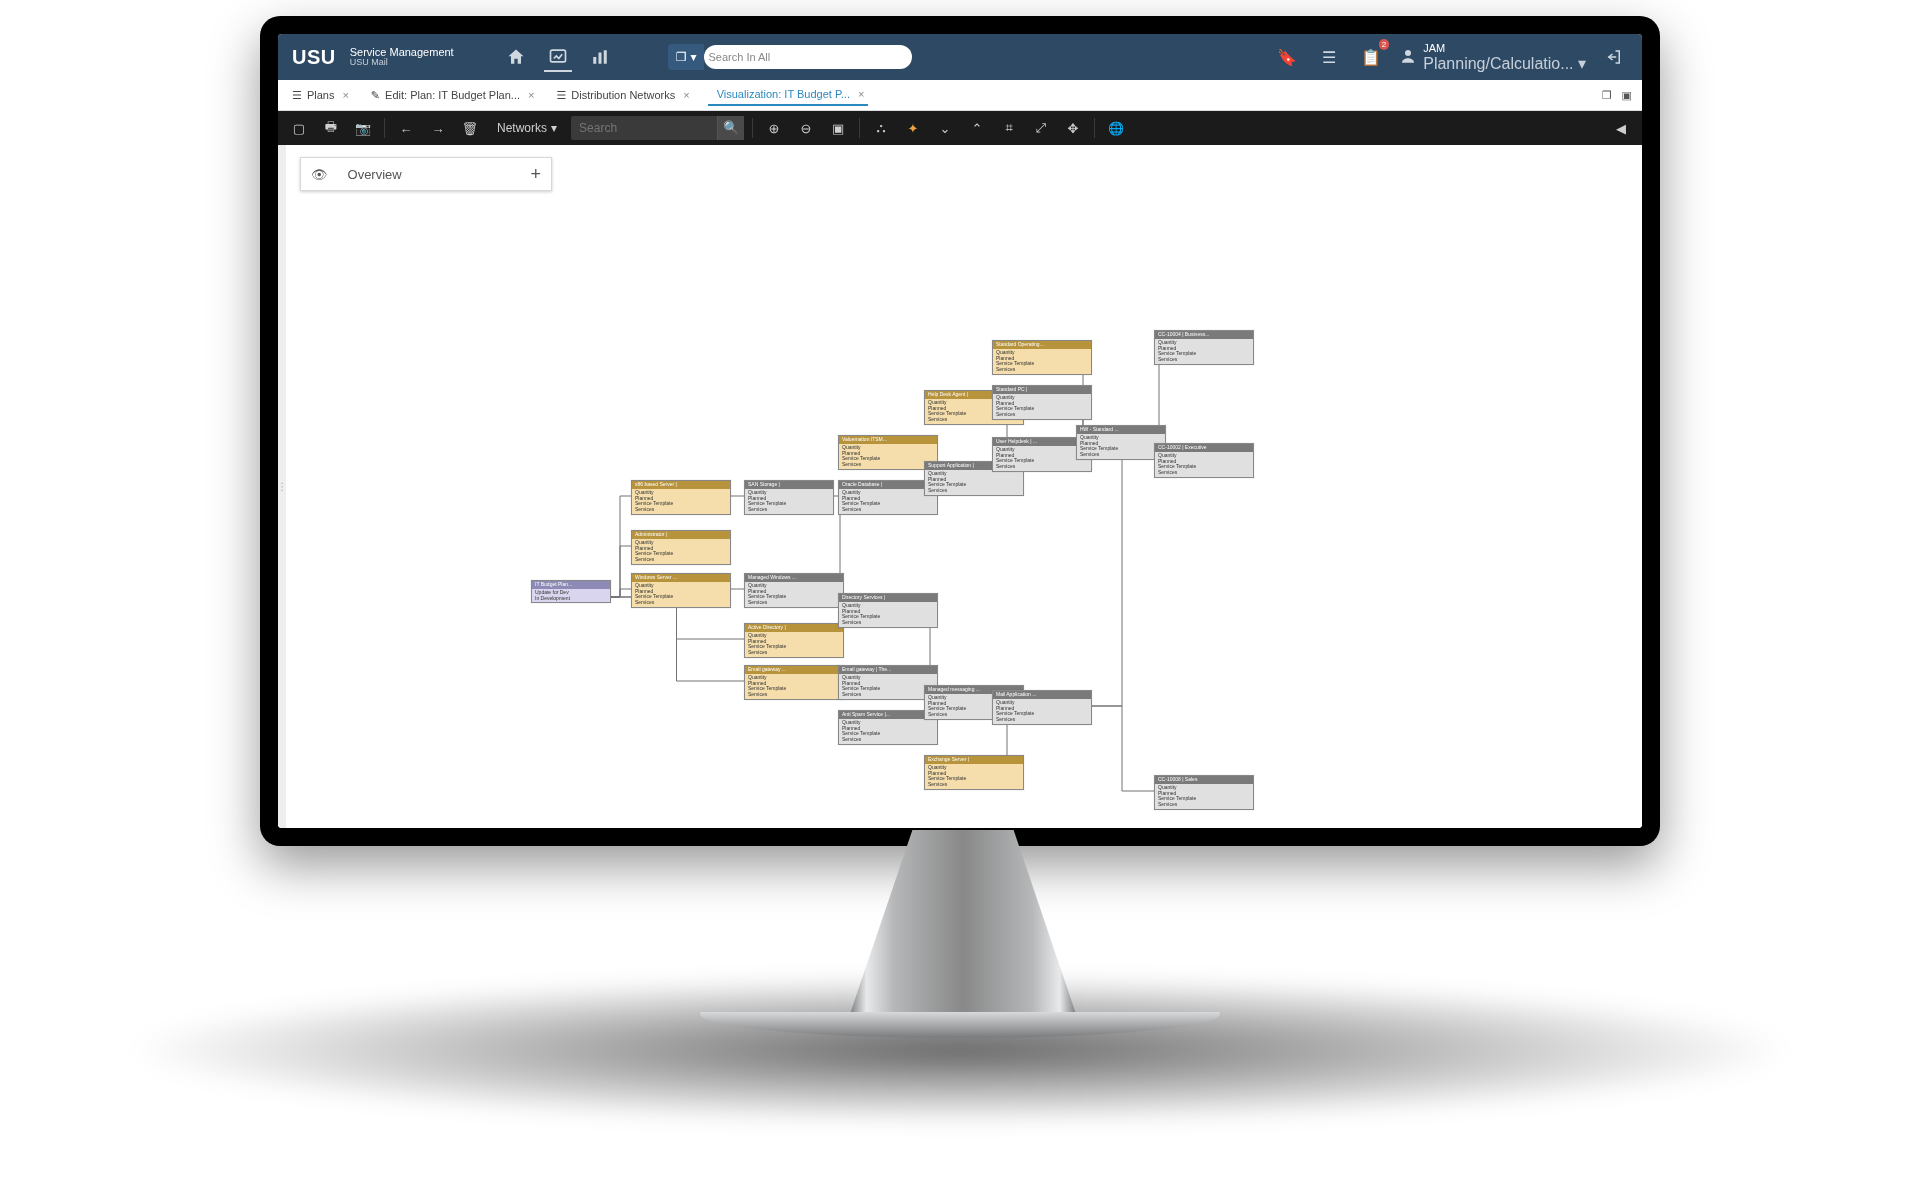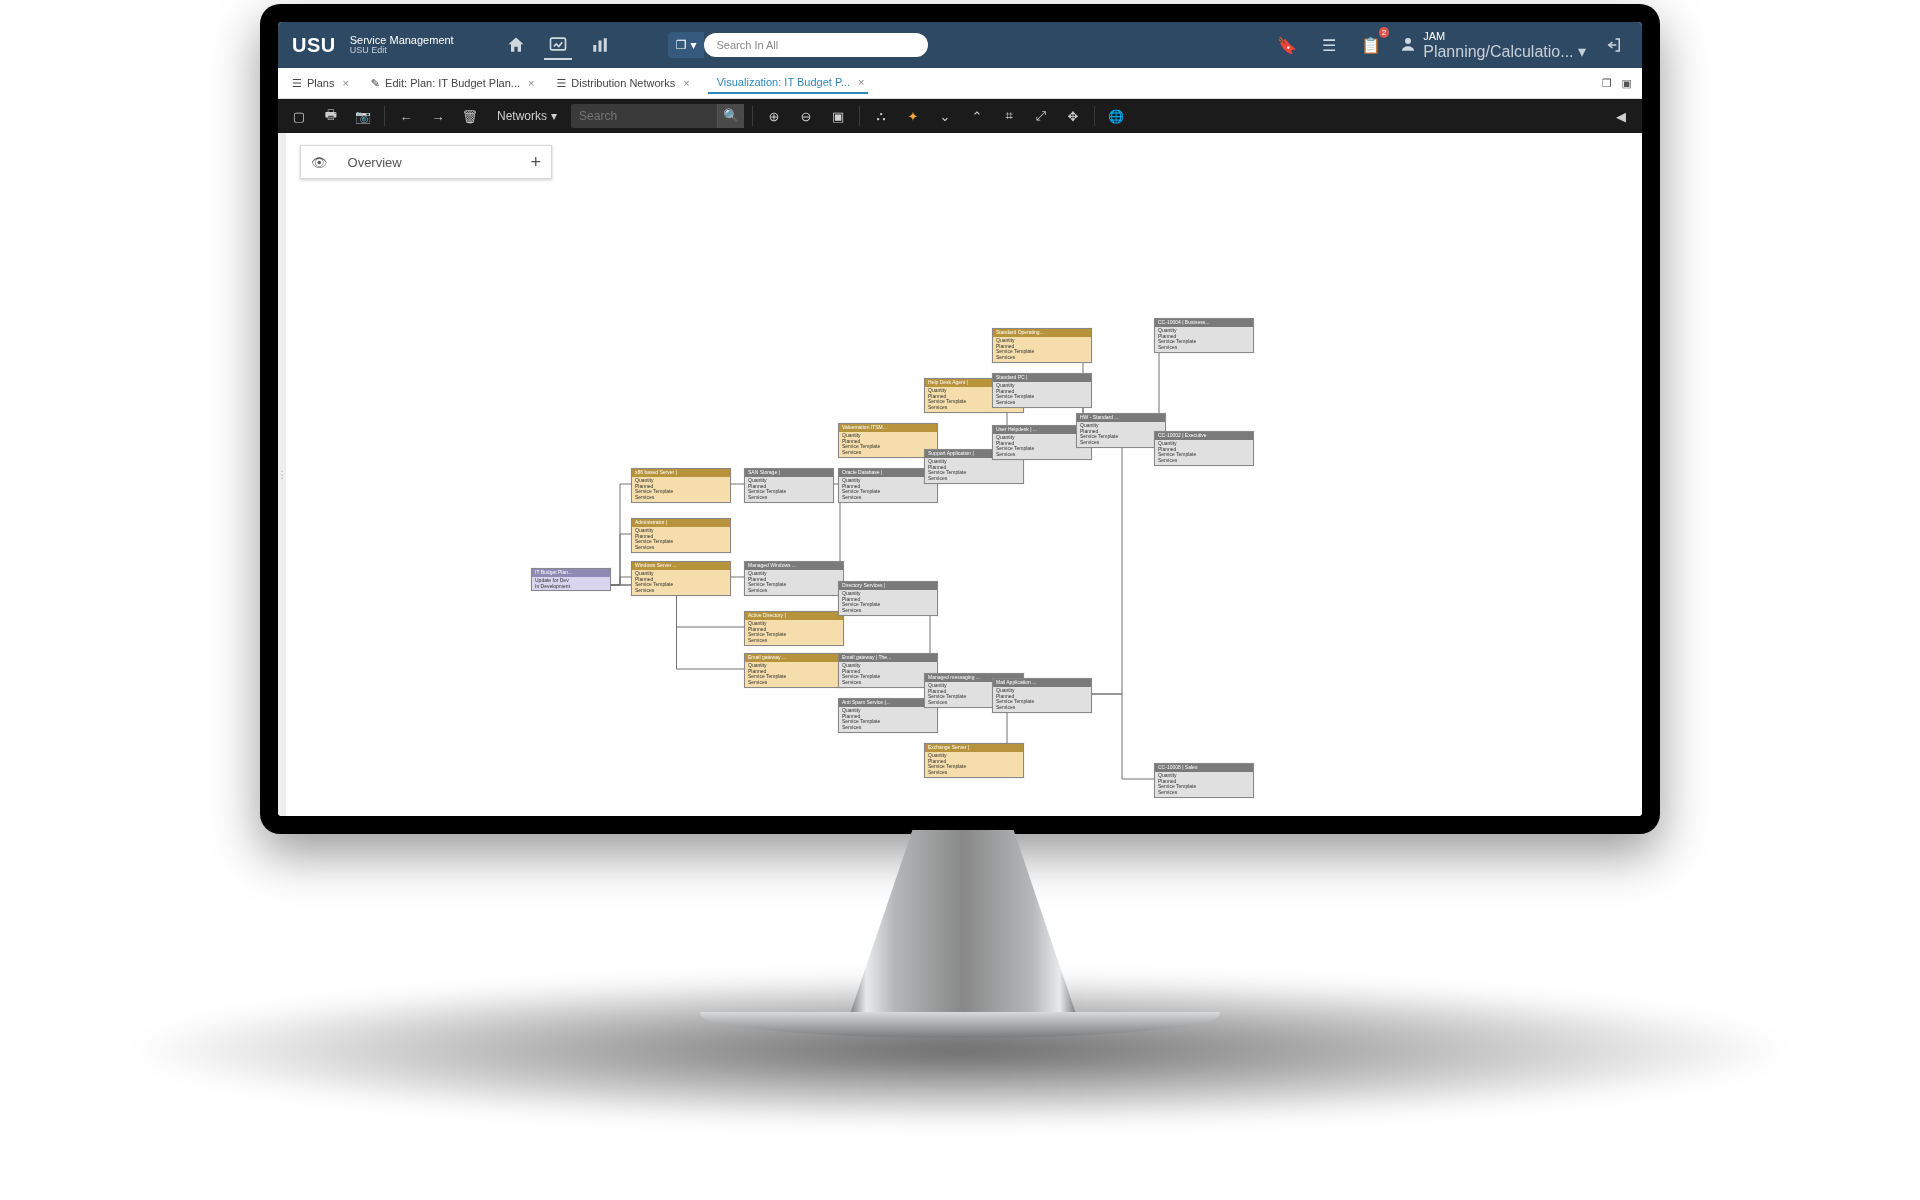--- a/index.html
+++ b/index.html
@@ -1,30 +1,30 @@
 <!DOCTYPE html>
 <html><head>
 <meta charset="utf-8">
 <style>
   html,body{margin:0;padding:0;background:#fff;font-family:Arial,Helvetica,sans-serif;font-size:12px;color:#333;}
   .screen{position:relative;width:1920px;height:1200px;background:#fff;}
   .monitor-shadow{position:absolute;left:120px;top:975px;width:1680px;height:150px;background:radial-gradient(ellipse at center,#0009 0%,#0000 70%);filter:blur(10px);}
-  .monitor{position:absolute;left:260px;top:4px;width:1400px;height:830px;background:#000;border-radius:20px;box-shadow:0 20px 50px rgba(0,0,0,.4);}
+  .monitor{position:absolute;left:260px;top:16px;width:1400px;height:830px;background:#000;border-radius:20px;box-shadow:0 20px 50px rgba(0,0,0,.4);}
   .monitor-inset{position:absolute;inset:18px;background:#fff;border-radius:4px;overflow:hidden;display:flex;flex-direction:column;}
   .neck{position:absolute;left:848px;top:830px;width:230px;height:190px;background:linear-gradient(90deg,#6f7375 0%,#e8e9ea 8%,#b5b7b8 20%,#888 50%,#b5b7b8 80%,#e8e9ea 92%,#6f7375 100%);clip-path:polygon(28% 0,72% 0,100% 100%,0 100%);}
   .base{position:absolute;left:700px;top:1012px;width:520px;height:26px;background:linear-gradient(#d8d9da,#787a7c);border-radius:0 0 260px 260px / 0 0 24px 24px;}
   .topbar{height:46px;background:#2e4964;color:#fff;display:flex;align-items:center;padding:0 14px;gap:14px;}
   .logo{font-weight:800;font-size:20px;letter-spacing:.5px;}
   .brand-sub{font-size:11px;line-height:1.1;}
   .brand-sub .small{font-size:9px;color:#c7d0da;}
   .top-icon{width:28px;height:28px;display:flex;align-items:center;justify-content:center;color:#cfd7df;font-size:16px;}
   .top-icon.active{border-bottom:2px solid #cfd7df;}
   .search-wrap{display:flex;align-items:center;margin-left:40px;}
   .sel-ctx{background:#365a7e;height:26px;border-radius:4px 0 0 4px;display:flex;align-items:center;padding:0 8px;gap:4px;font-size:12px;}
-  .search-main{background:#fff;border-radius:14px;height:24px;padding:0 12px;min-width:200px;font-size:11px;color:#888;line-height:24px;}
+  .search-main{background:#fff;border-radius:14px;height:24px;padding:0 4px;min-width:200px;font-size:11px;color:#888;line-height:24px;}
   .flex-spacer{flex:1;}
   .user-box{display:flex;align-items:center;gap:6px;font-size:11px;}
   .user-box .line2{font-size:16px;color:#c7d0da;}
   .notif{position:relative;}
   .notif-badge{position:absolute;top:-4px;right:-4px;background:#d9534f;color:#fff;border-radius:8px;font-size:8px;padding:1px 3px;}
   .tabsbar{height:30px;background:#fff;border-bottom:1px solid #ddd;display:flex;align-items:center;padding:0 10px;gap:10px;font-size:11px;color:#444;}
   .tab{display:flex;align-items:center;gap:5px;padding:4px 4px;}
   .tab .x{color:#888;margin-left:3px;font-size:11px;}
   .tab.active{color:#2b88bf;border-bottom:2px solid #2b88bf;justify-content:center;}
   .tab-ico{font-size:11px;}
@@ -59,21 +59,21 @@
 
 <div class="screen">
   <div class="monitor-shadow"></div>
   <div class="monitor">
     <div class="monitor-inset">
 
       <div class="topbar">
         <span class="logo">USU</span>
         <div class="brand-sub">
           <div>Service Management</div>
-          <div class="small">USU Edit</div>
+          <div class="small">USU Mail</div>
         </div>
         <div style="width:20px"></div>
         <div class="top-icon">
           <svg width="20" height="20" viewBox="0 0 24 24" fill="#cfd7df">
               <path d="M12 3l9 8h-3v9h-4v-6h-4v6H6v-9H3z"></path>
             </svg>
         </div>
         <div class="top-icon active">
           <svg width="20" height="20" viewBox="0 0 24 24" fill="none" stroke="#cfd7df" stroke-width="2">
               <rect x="3" y="5" width="18" height="14" rx="2"></rect>

